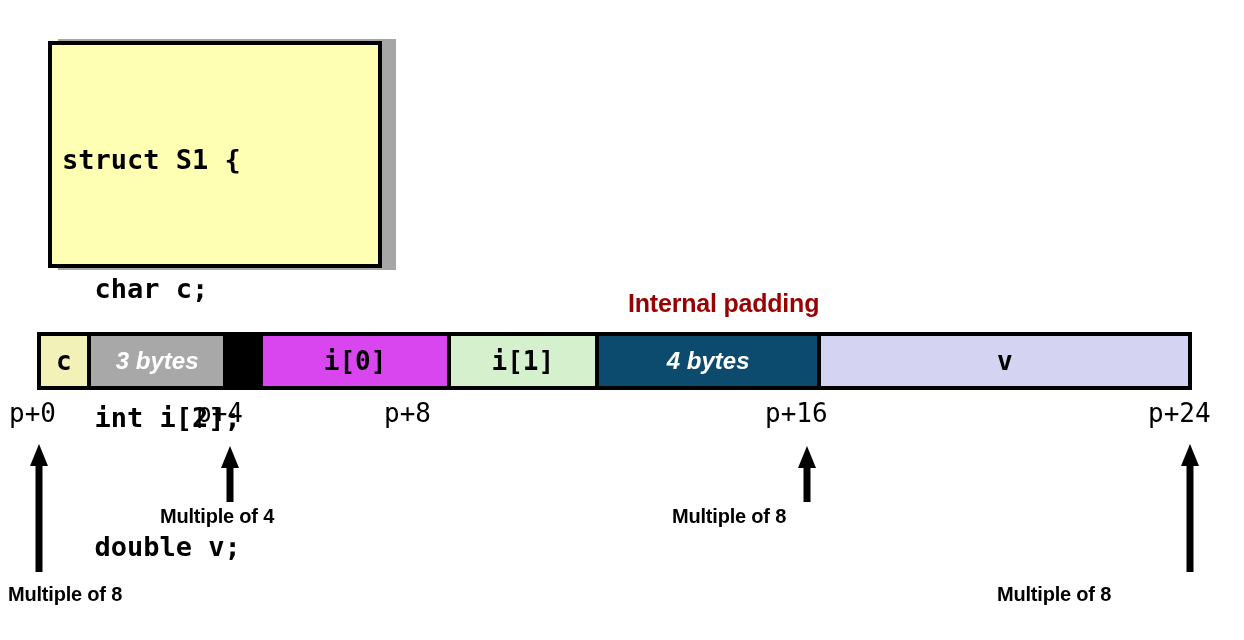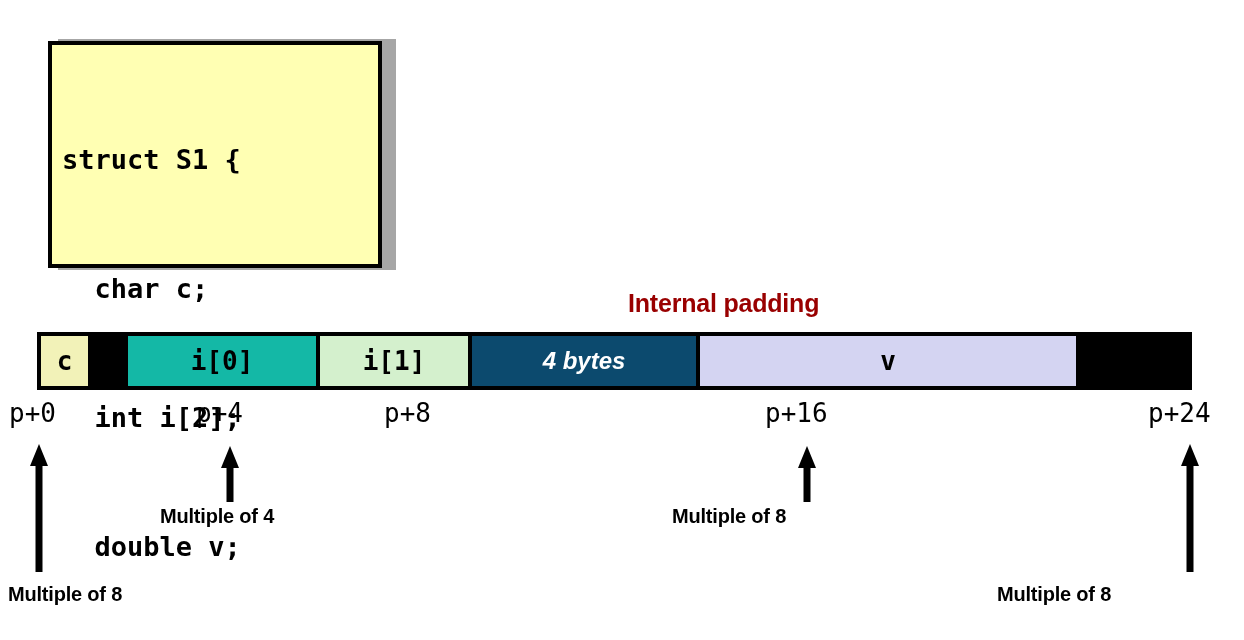--- a/index.html
+++ b/index.html
@@ -138,21 +138,24 @@
     
   </div>
 </div>
 
 <div id="internal-padding-label">Internal padding</div>
 
 <div id="memory-bar">
   <div class="mem-cell" style="width:47px;background:#f2f2b8;">
     <span class="cell-text">c</span>
   </div>
-  <div class="mem-cell" style="width:192px;background:#14b8a6;margin-left:36px;">
+  <div class="mem-cell pad" style="width:140px;background:#a8a8a8;">
+    <span class="cell-text">3 bytes</span>
+  </div>
+  <div class="mem-cell" style="width:192px;background:#d946ef;margin-left:36px;">
     <span class="cell-text">i[0]</span>
   </div>
   <div class="mem-cell" style="width:152px;background:#d4f0cd;">
     <span class="cell-text">i[1]</span>
   </div>
   <div class="mem-cell pad" style="width:228px;background:#0c4a6e;">
     <span class="cell-text">4 bytes</span>
   </div>
   <div class="mem-cell" style="width:380px;background:#d4d4f2;">
     <span class="cell-text">v</span>

